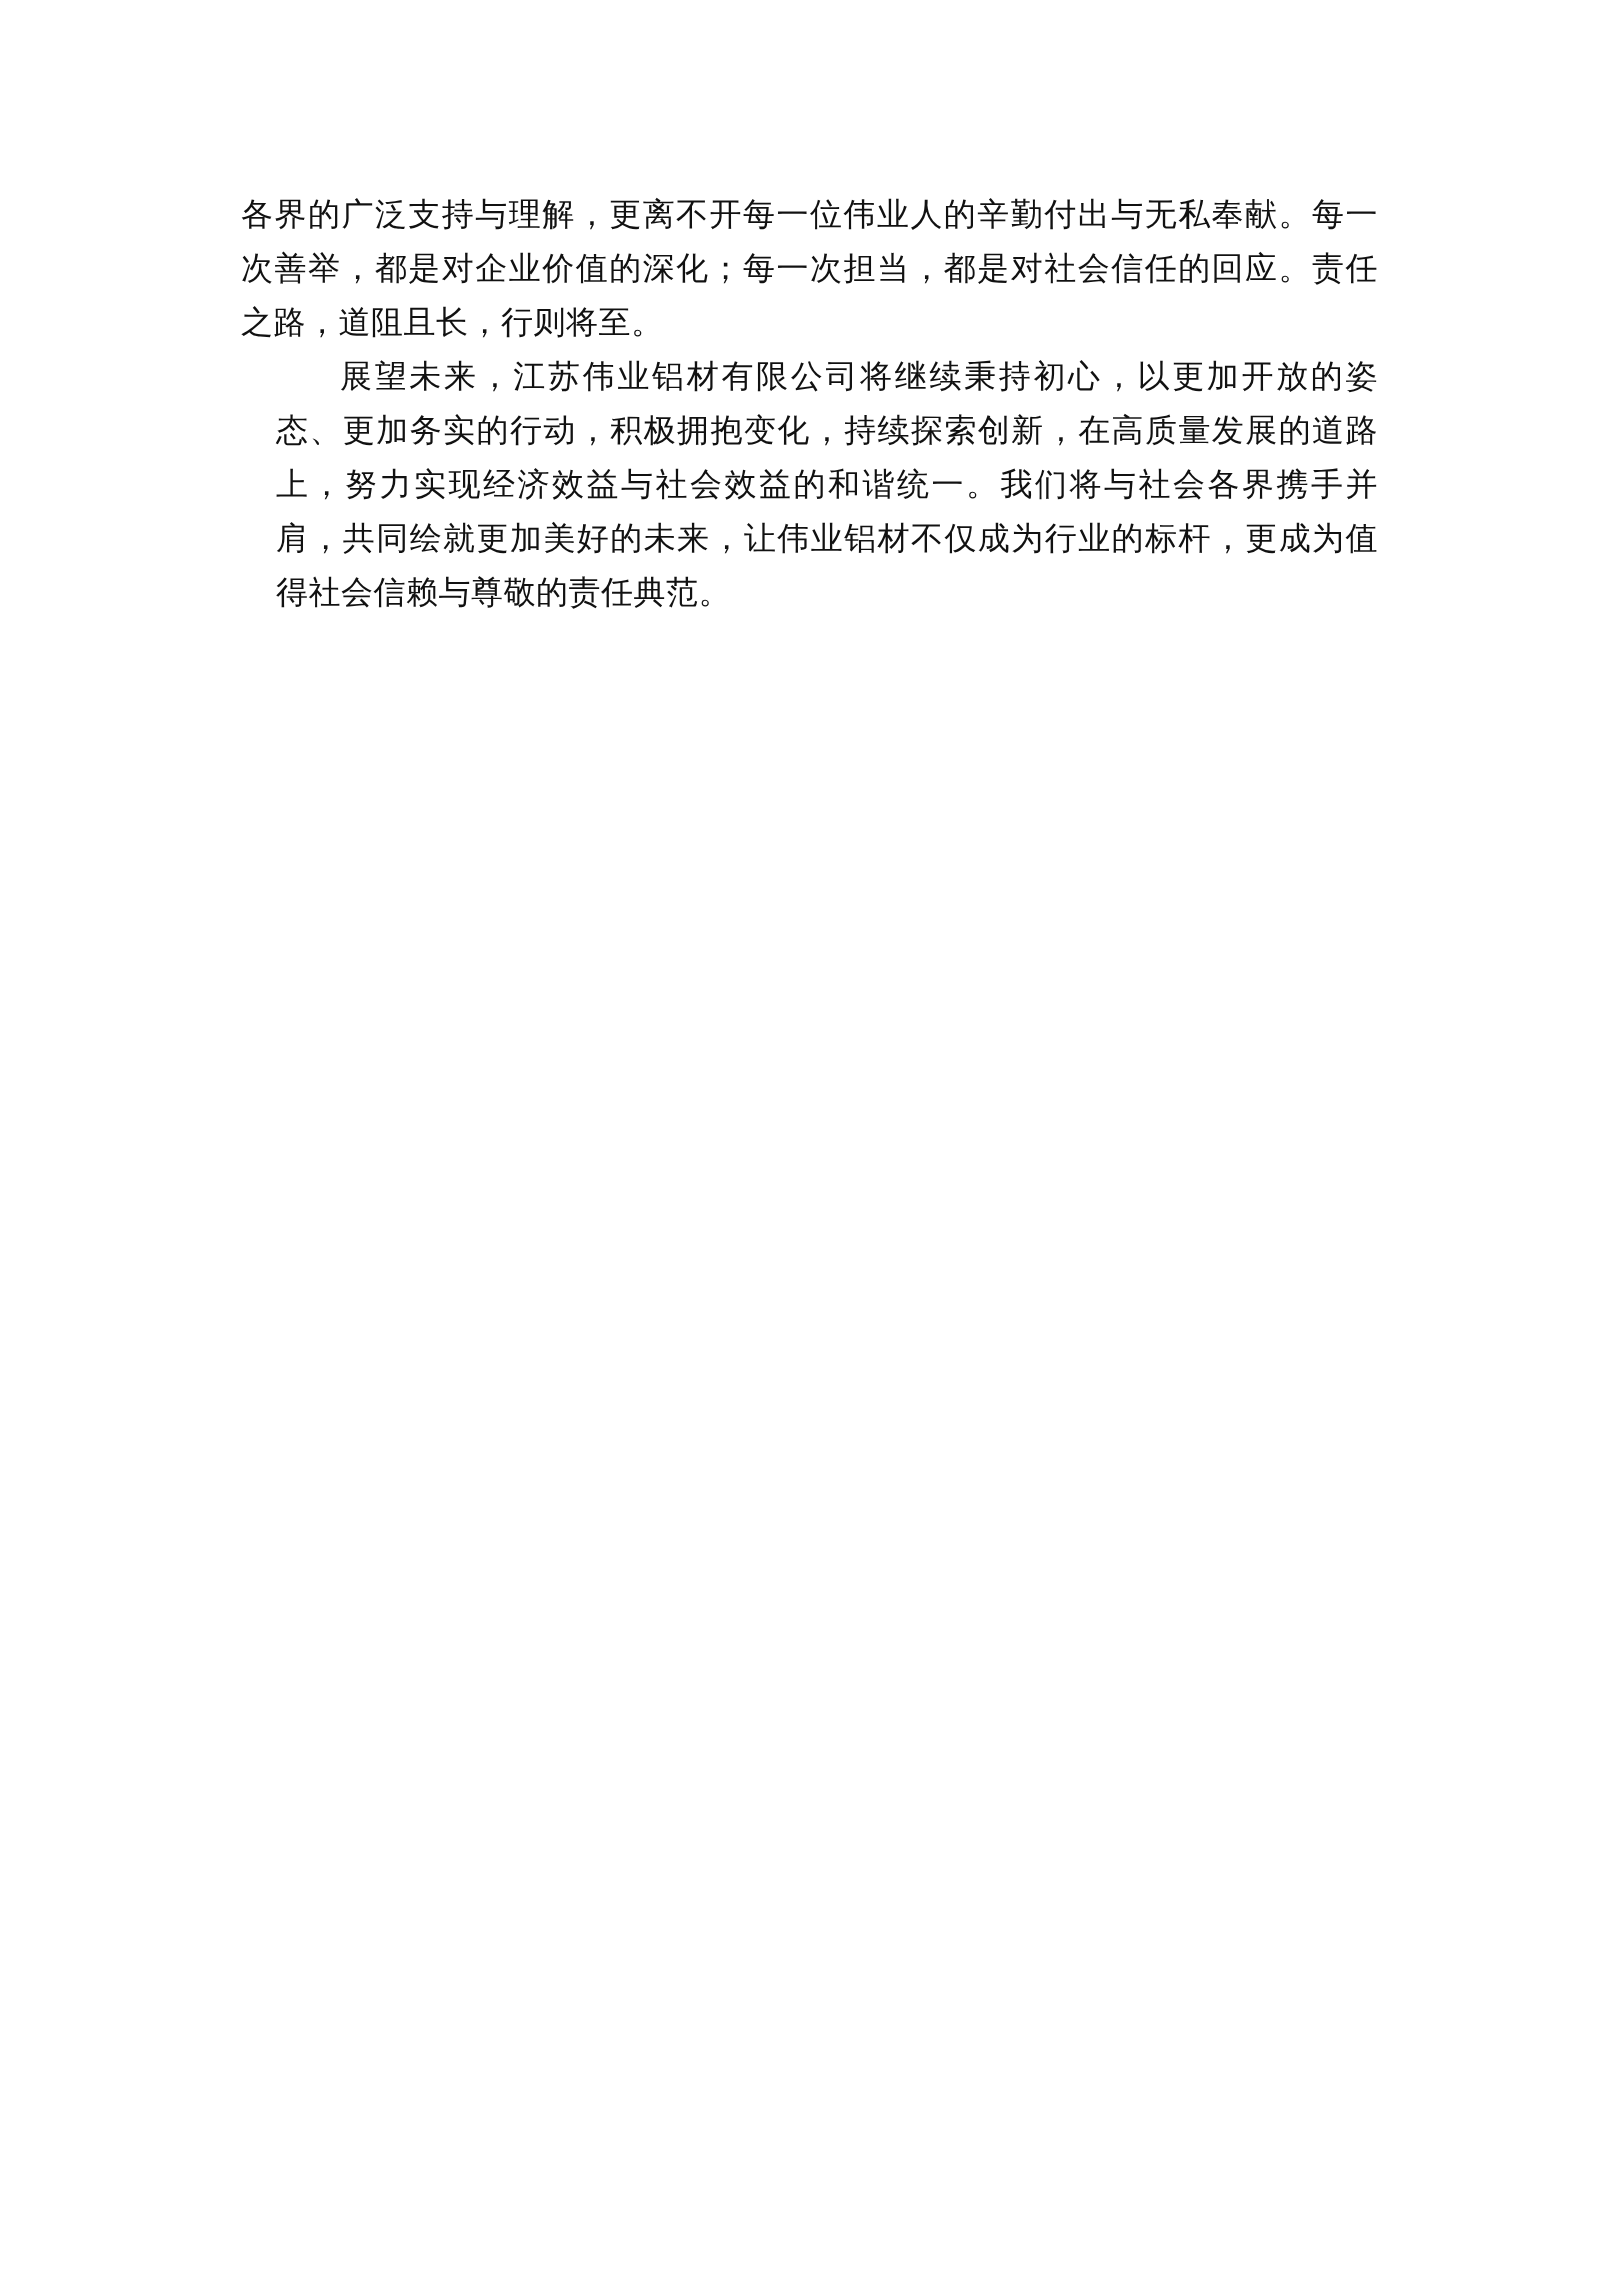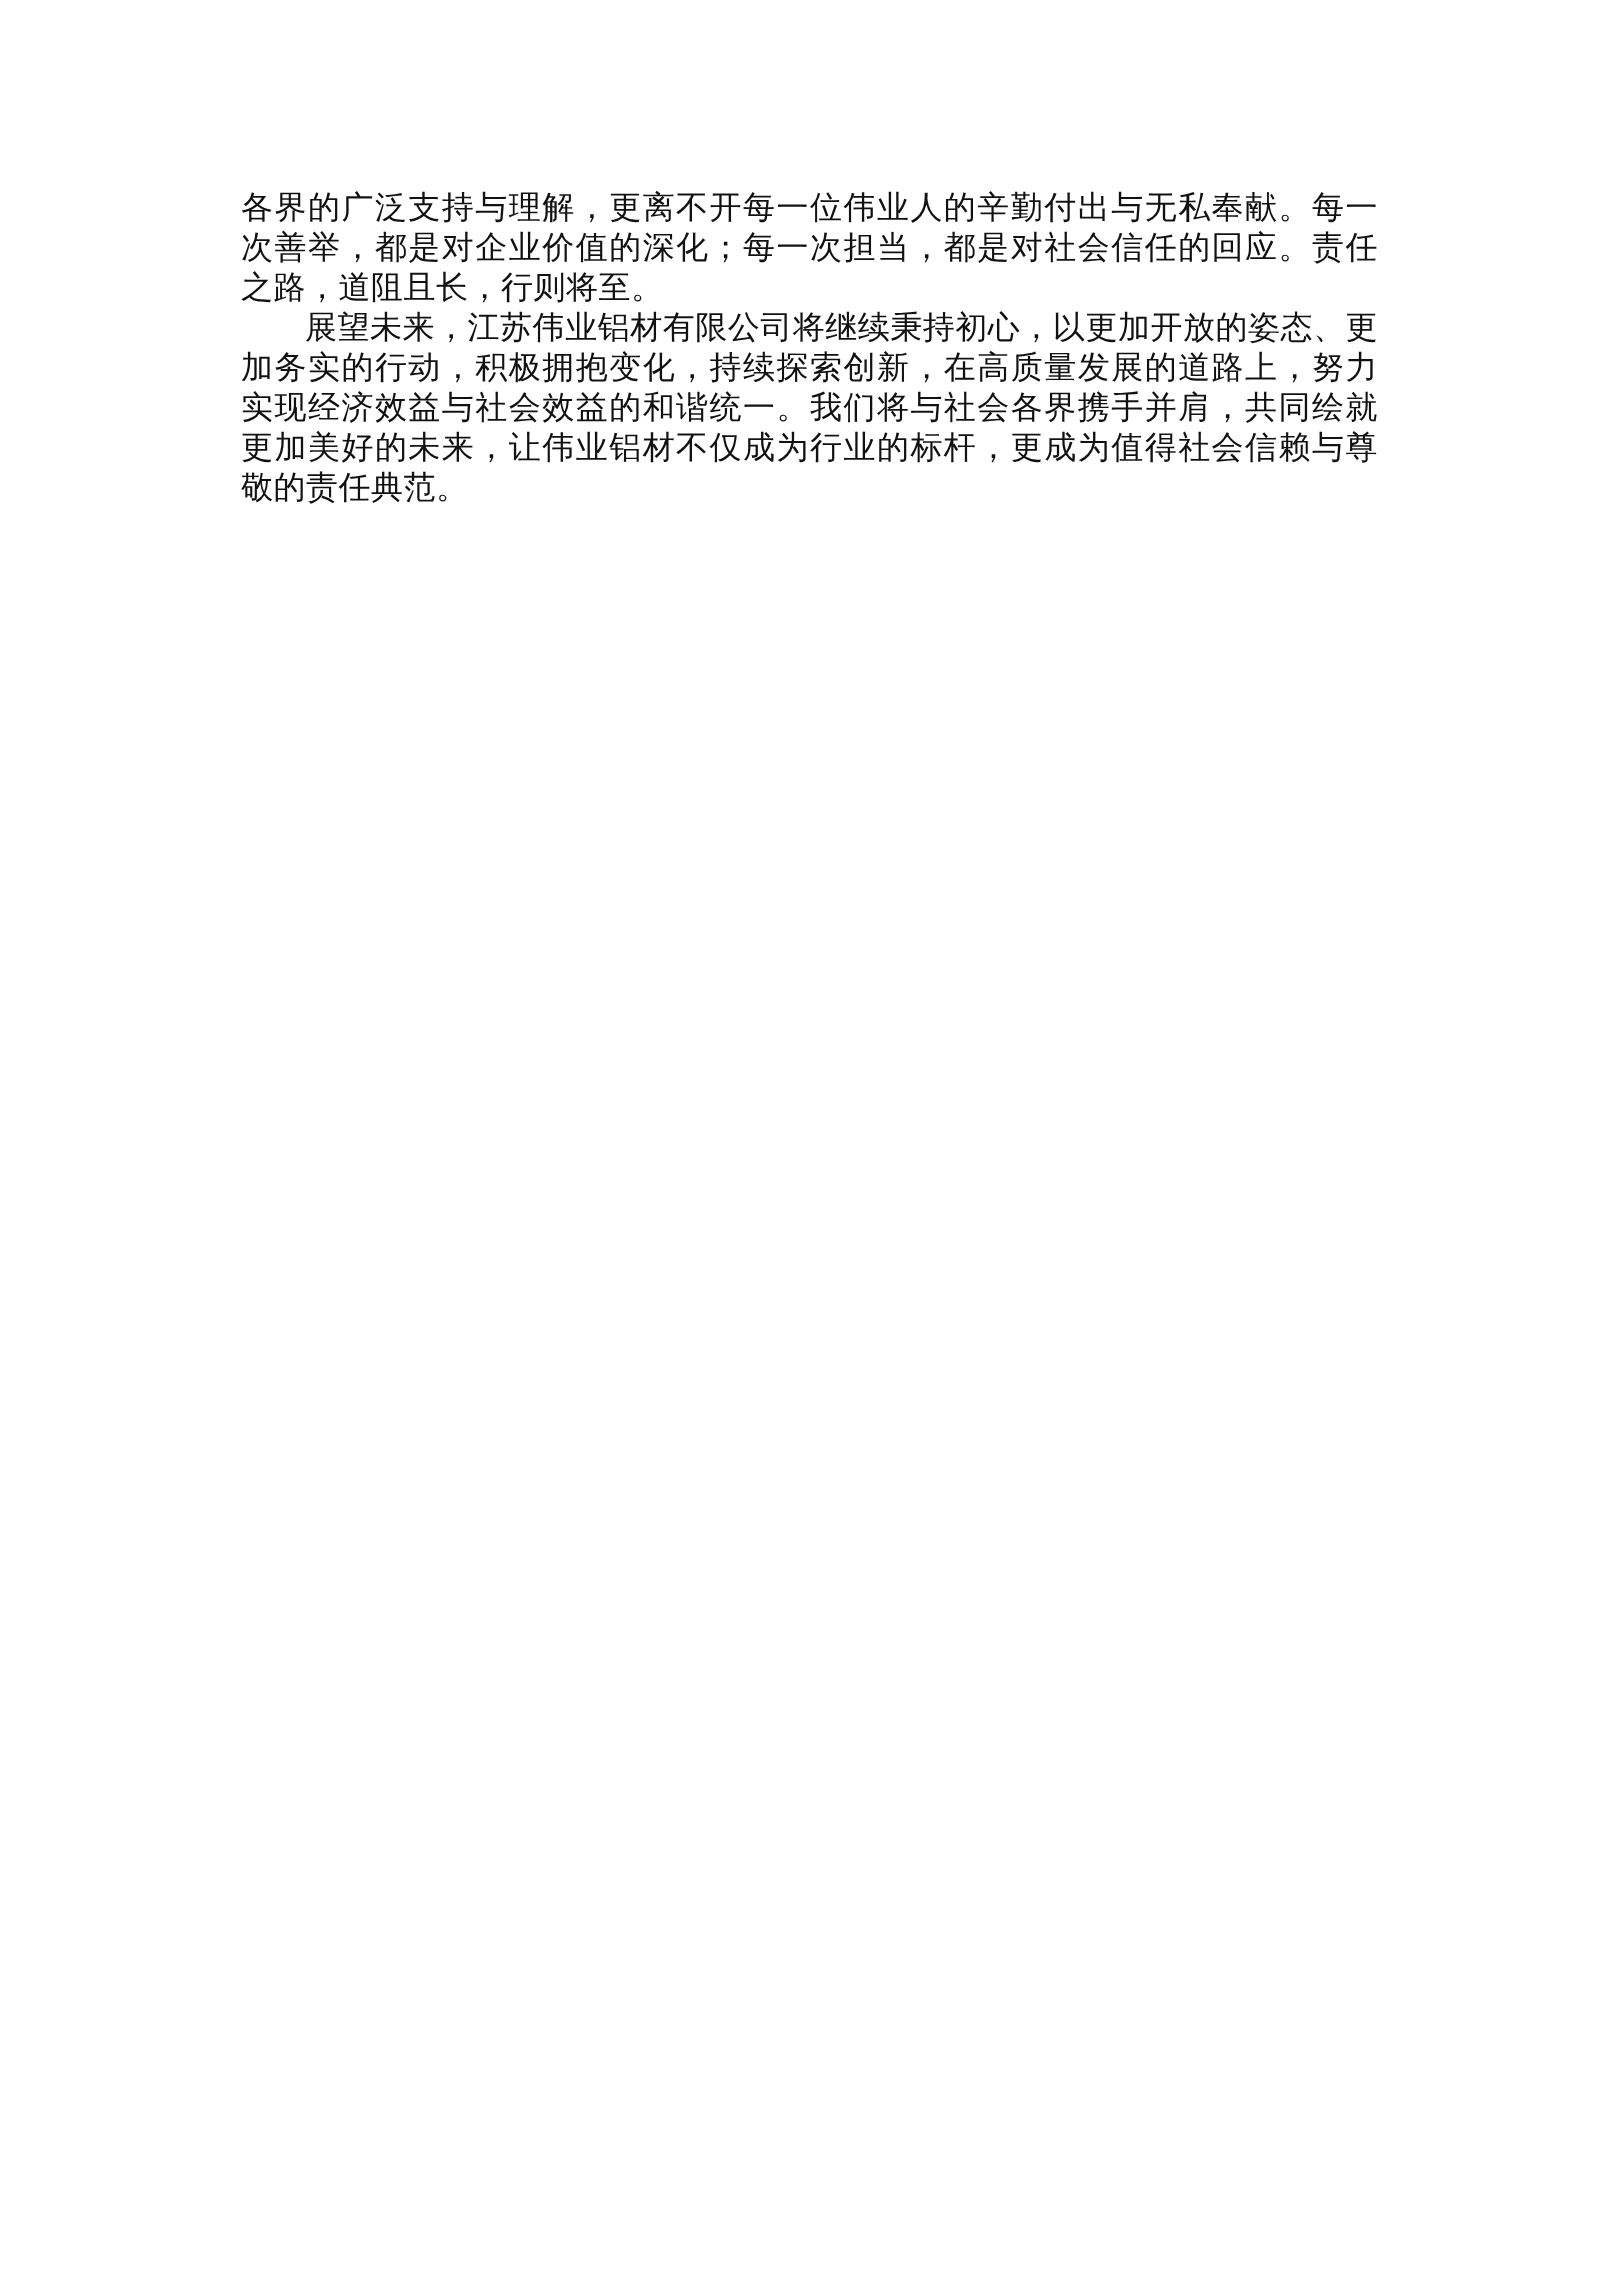--- a/index.html
+++ b/index.html
@@ -22,29 +22,30 @@
   }
   .text-block {
     position: absolute;
     top: 187px;
     left: 241px;
     width: 1137px;
   }
   .para {
     margin: 0;
     font-size: 32px;
-    line-height: 40px;
+    line-height: 54px;
     color: #111111;
     text-align: justify;
     letter-spacing: 0.5px;
     word-break: normal;
     line-break: strict;
   }
   .para.indented {
     text-indent: 2em;
+    margin-left: 35px;
   }
 </style>
 </head>
 <body>
 
 <div class="page">
   <div class="text-block">
     <p class="para">各界的广泛支持与理解，更离不开每一位伟业人的辛勤付出与无私奉献。每一次善举，都是对企业价值的深化；每一次担当，都是对社会信任的回应。责任之路，道阻且长，行则将至。</p>
     <p class="para indented">展望未来，江苏伟业铝材有限公司将继续秉持初心，以更加开放的姿态、更加务实的行动，积极拥抱变化，持续探索创新，在高质量发展的道路上，努力实现经济效益与社会效益的和谐统一。我们将与社会各界携手并肩，共同绘就更加美好的未来，让伟业铝材不仅成为行业的标杆，更成为值得社会信赖与尊敬的责任典范。</p>
   </div>

